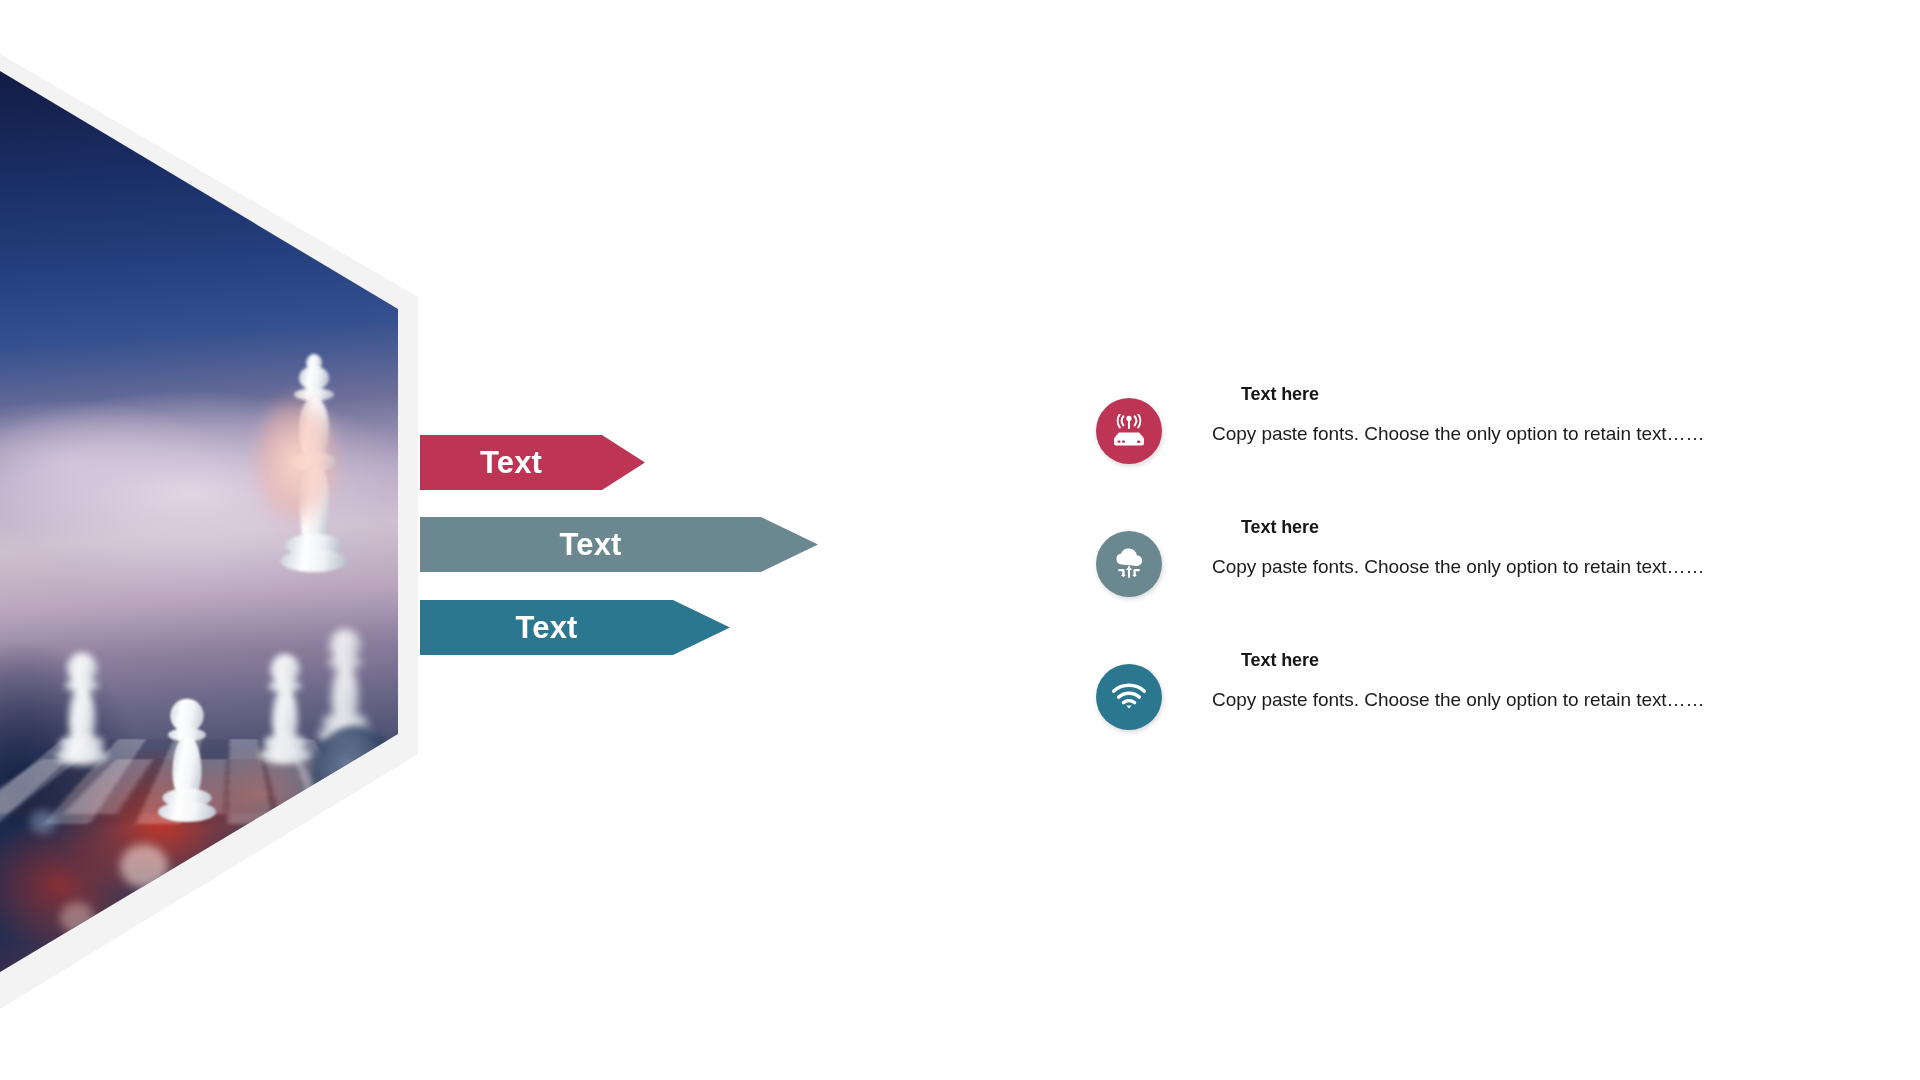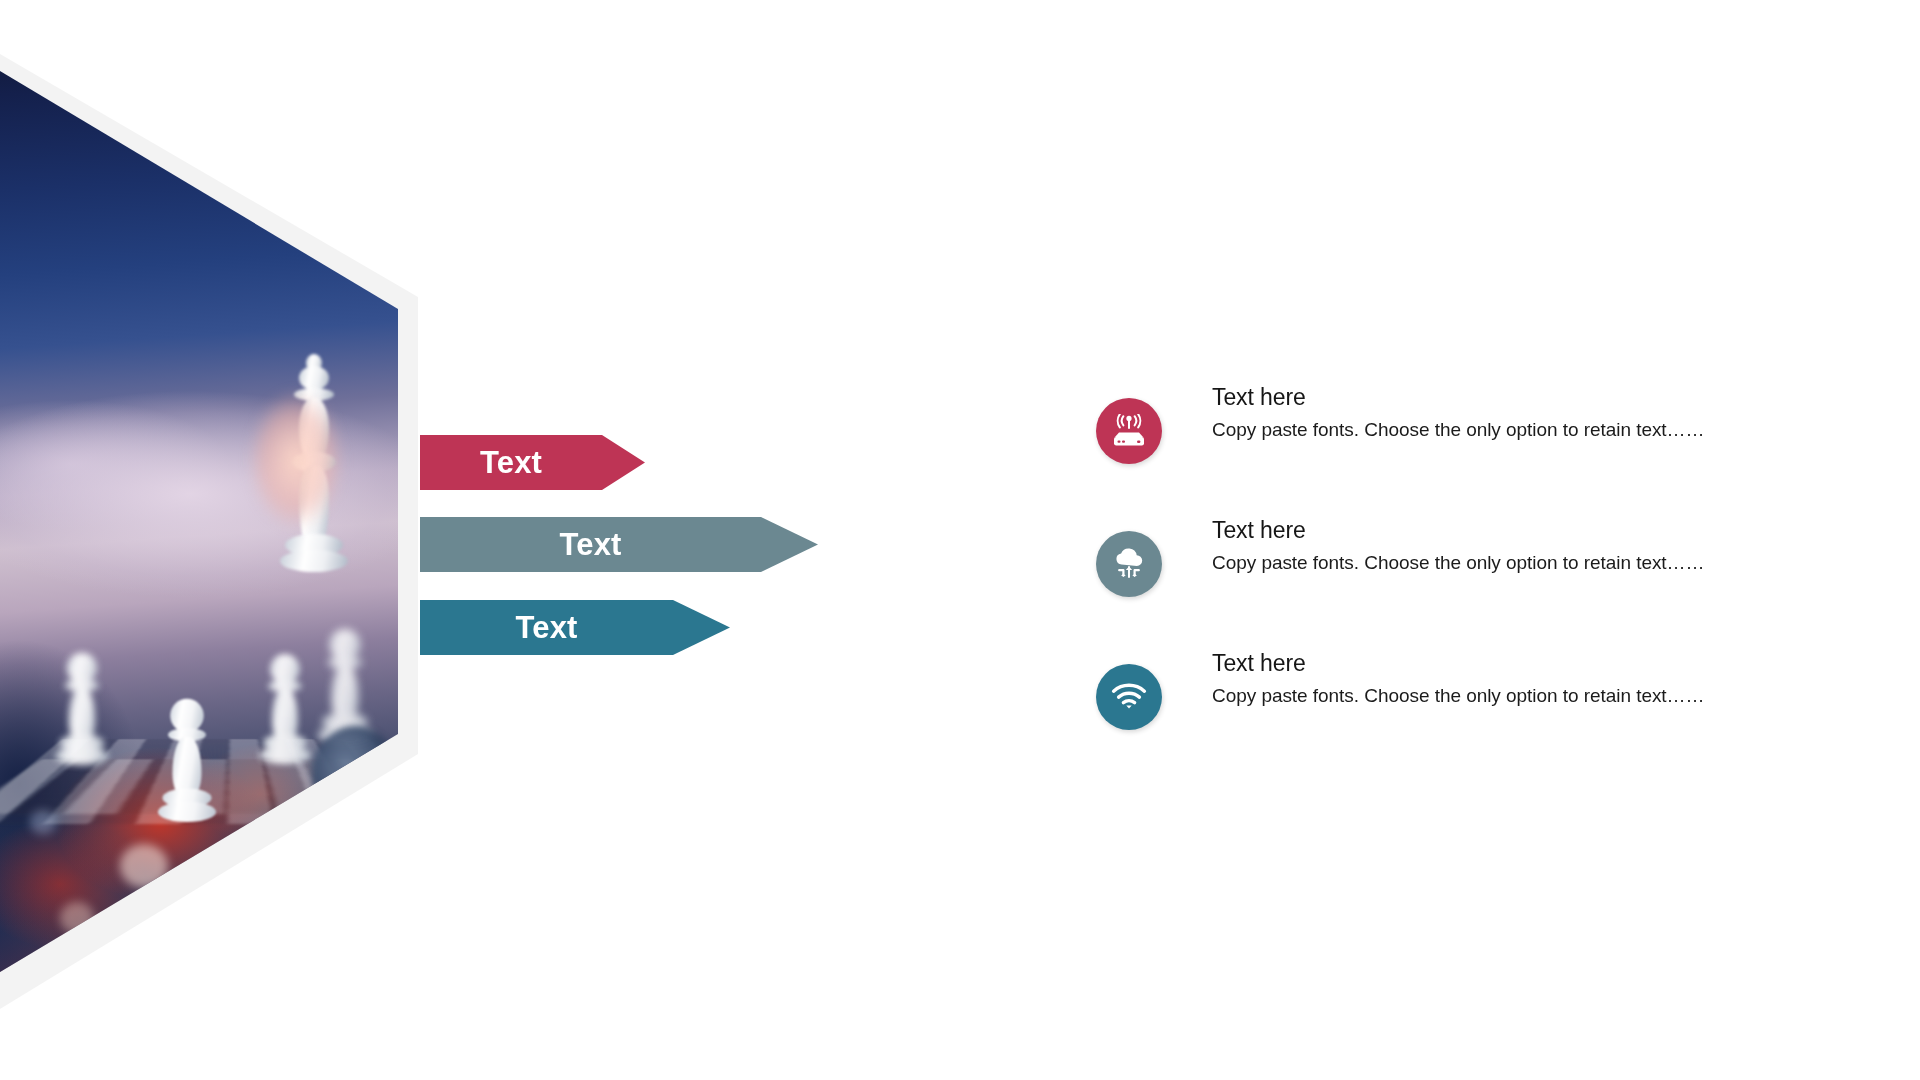--- a/index.html
+++ b/index.html
@@ -229,29 +229,30 @@
     justify-content: center;
   }
   .feature-icon svg { display: block; }
   .feature-text {
     position: absolute;
     left: 116px;
     top: -14px;
     width: 640px;
   }
   .feature-title {
-    font-size: 23px;
-    font-weight: normal;
+    font-size: 18px;
+    font-weight: bold;
     color: #161616;
     line-height: 1.2;
     letter-spacing: -0.1px;
     white-space: nowrap;
+    margin-left: 29px;
   }
   .feature-desc {
-    margin-top: 6px;
+    margin-top: 16px;
     font-size: 19px;
     color: #1b1b1b;
     line-height: 1.25;
     letter-spacing: -0.05px;
     white-space: nowrap;
   }
 </style>
 </head>
 <body>
 

